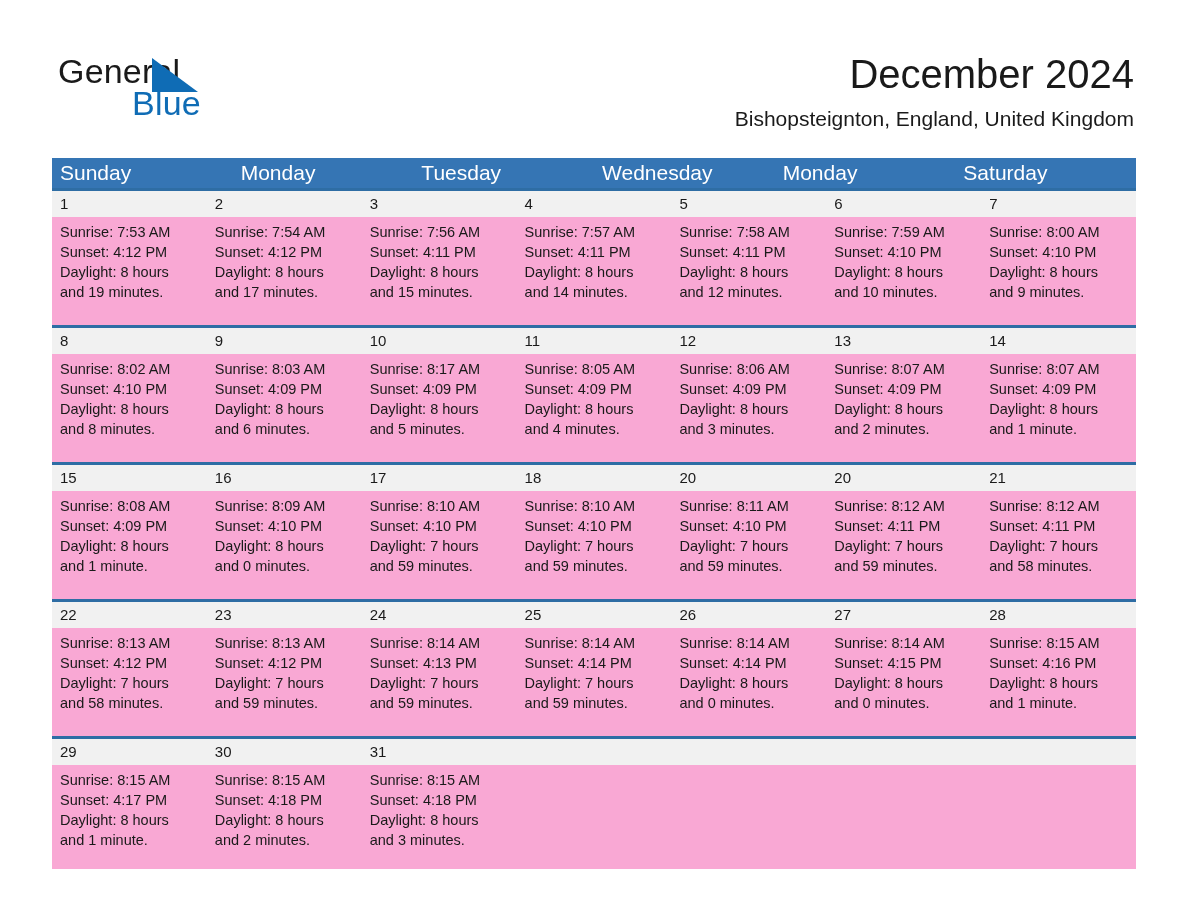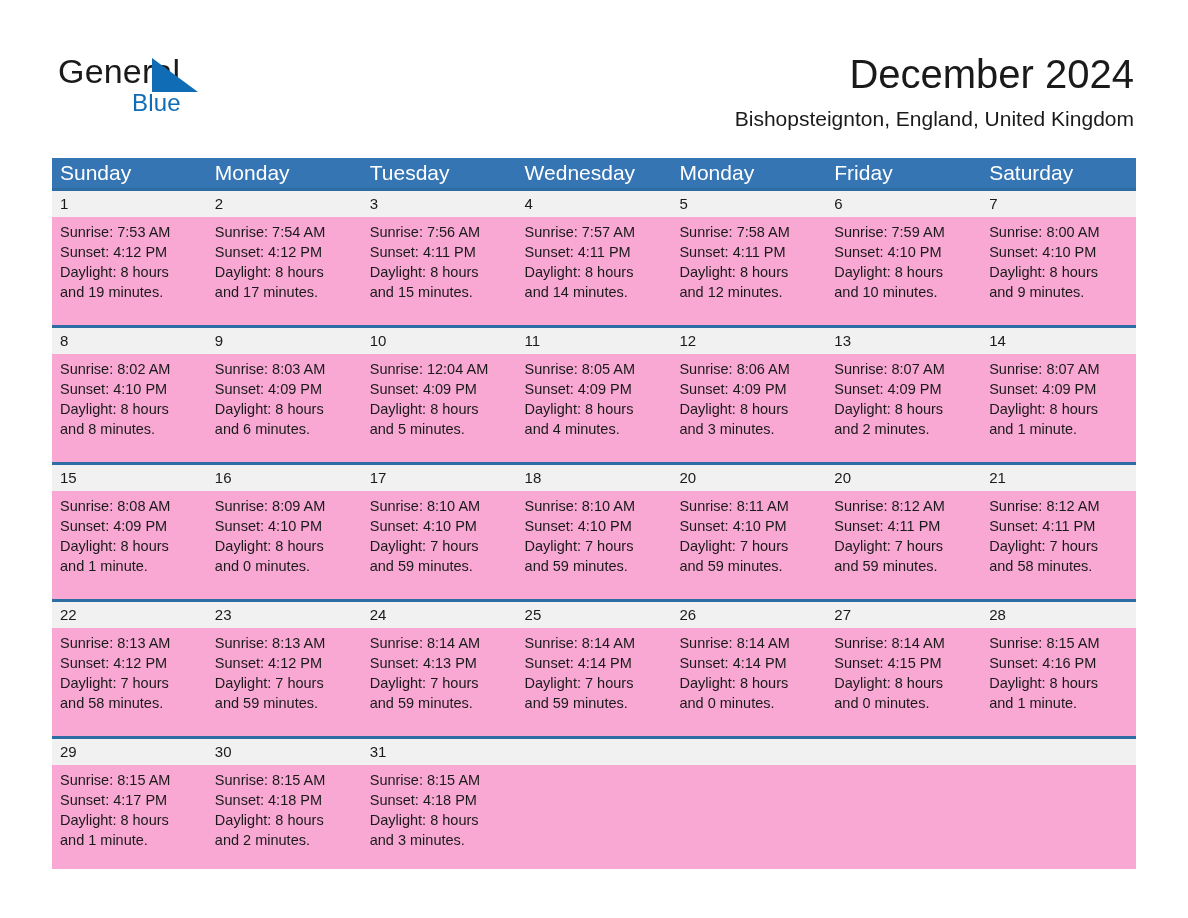--- a/index.html
+++ b/index.html
@@ -51,21 +51,21 @@
     position: absolute;
     left: 94px;
     top: 6px;
     width: 46px;
     height: 34px;
   }
   .logo-blue {
     position: absolute;
     left: 74px;
     top: 32px;
-    font-size: 24px;
+    font-size: 34px;
     line-height: 38px;
     letter-spacing: 0.2px;
     color: #0f6cb5;
     font-family: "Liberation Sans", sans-serif;
   }
 
   .title-block {
     position: absolute;
     right: 54px;
     top: 50px;
@@ -171,21 +171,20 @@
   </div>
 
   <div class="calendar">
 
     <div class="weekday-row">
       <div class="weekday">Sunday</div>
       <div class="weekday">Monday</div>
       <div class="weekday">Tuesday</div>
       <div class="weekday">Wednesday</div>
       <div class="weekday">Monday</div>
-      <div class="weekday">Friday</div>
       <div class="weekday">Saturday</div>
     </div>
 
     <div class="week-row">
       <div class="date-strip">
         <div class="date-cell">1</div>
         <div class="date-cell">2</div>
         <div class="date-cell">3</div>
         <div class="date-cell">4</div>
         <div class="date-cell">5</div>
@@ -255,21 +254,21 @@
           <div>Daylight: 8 hours</div>
           <div>and 8 minutes.</div>
         </div>
         <div class="info-cell">
           <div>Sunrise: 8:03 AM</div>
           <div>Sunset: 4:09 PM</div>
           <div>Daylight: 8 hours</div>
           <div>and 6 minutes.</div>
         </div>
         <div class="info-cell">
-          <div>Sunrise: 12:04 AM</div>
+          <div>Sunrise: 8:17 AM</div>
           <div>Sunset: 4:09 PM</div>
           <div>Daylight: 8 hours</div>
           <div>and 5 minutes.</div>
         </div>
         <div class="info-cell">
           <div>Sunrise: 8:05 AM</div>
           <div>Sunset: 4:09 PM</div>
           <div>Daylight: 8 hours</div>
           <div>and 4 minutes.</div>
         </div>

